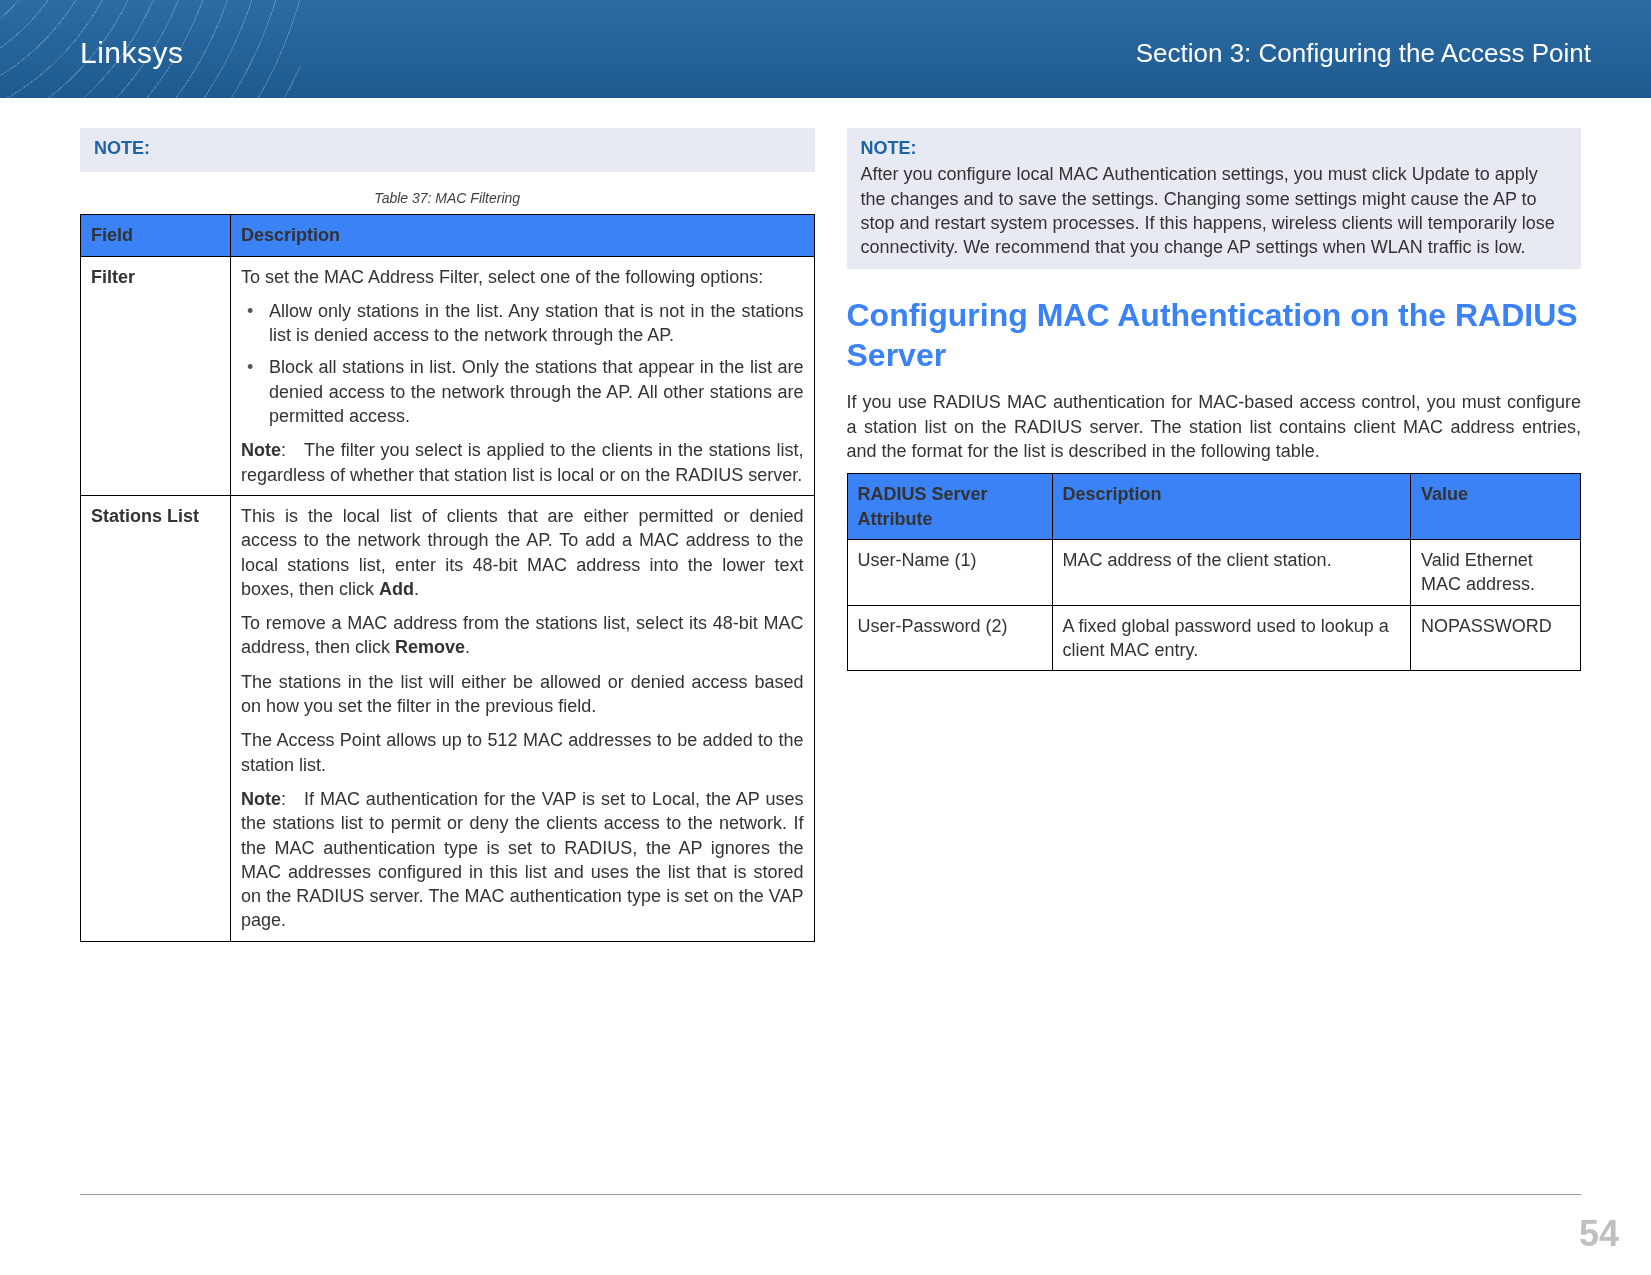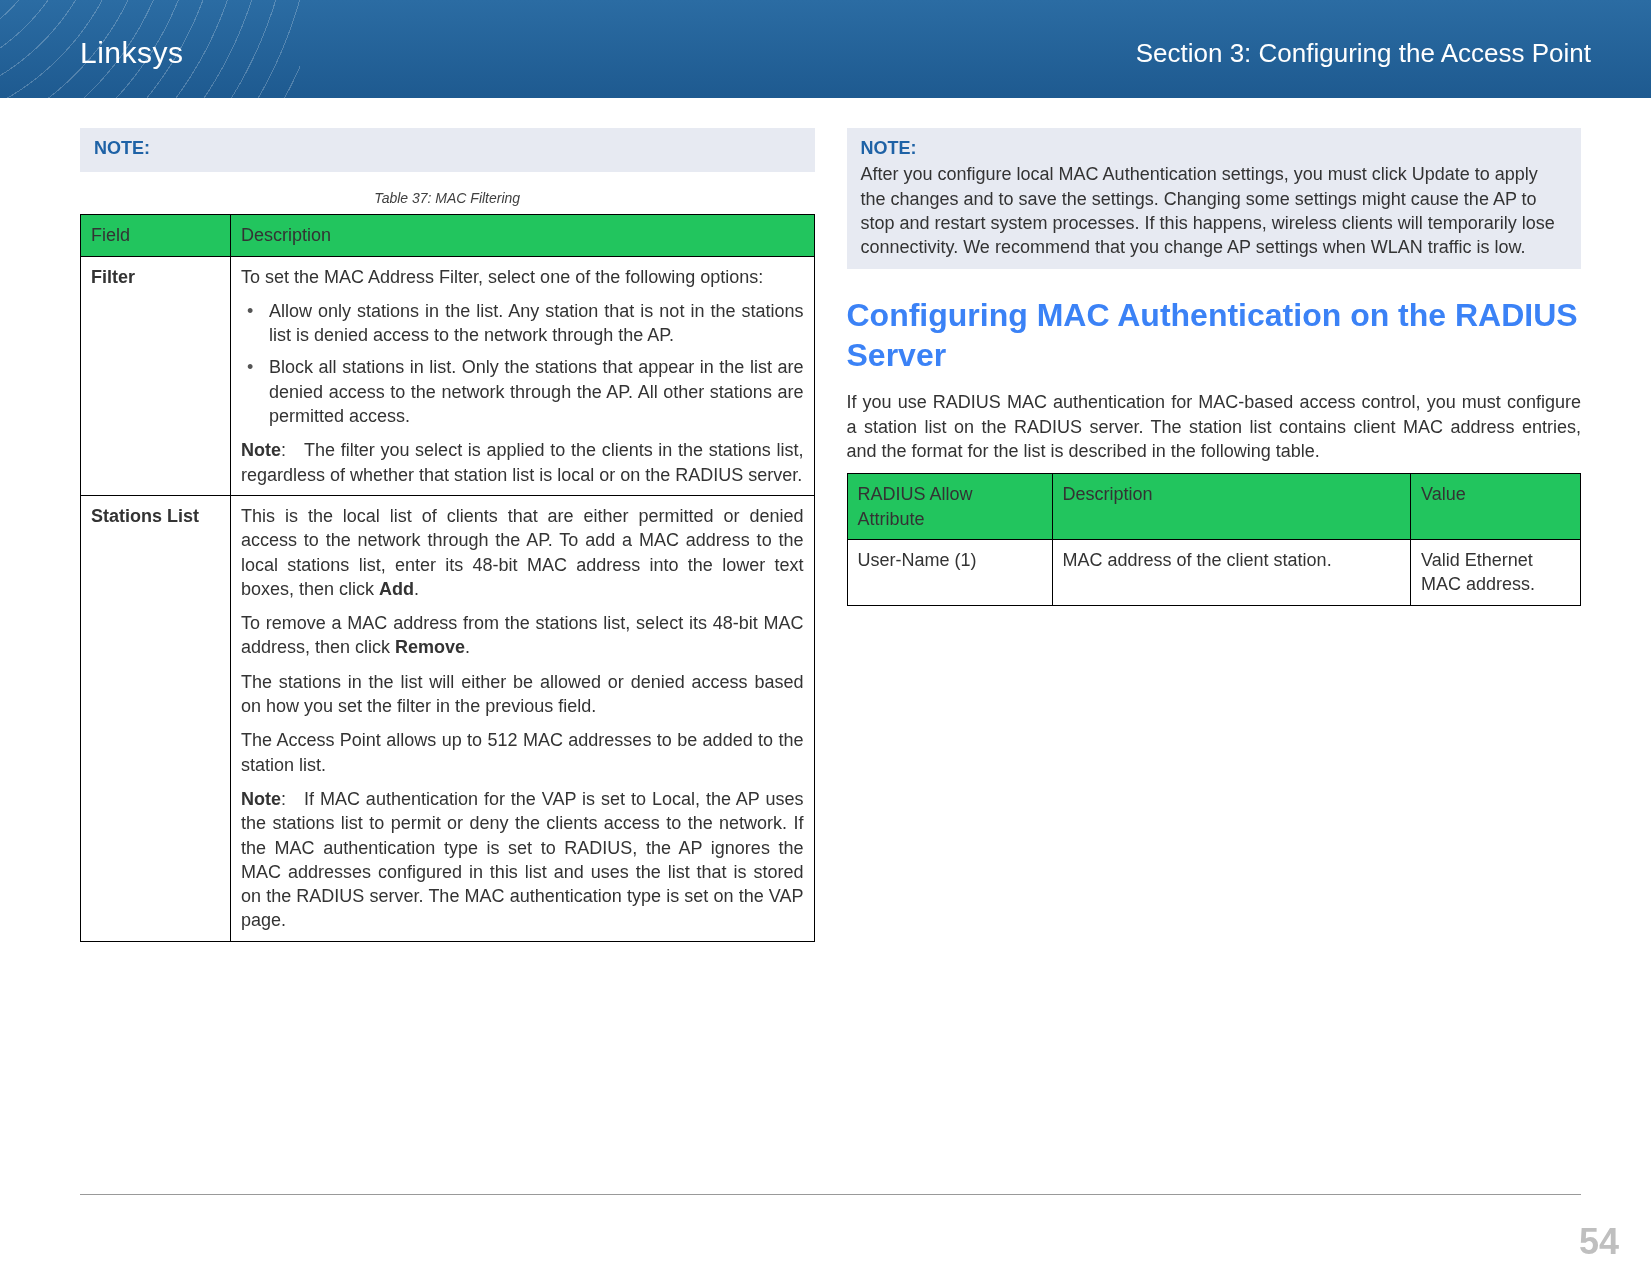--- a/index.html
+++ b/index.html
@@ -88,22 +88,22 @@
     font-size: 18px;
     line-height: 1.35;
   }
   table.doc th, table.doc td {
     border: 1.5px solid #000;
     padding: 8px 10px;
     vertical-align: top;
     text-align: left;
   }
   table.doc th {
-    font-weight: 400;
-    background: #22c55e;
+    font-weight: 700;
+    background: #3b82f6;
   }
   .row-label {
     font-weight: 700;
     width: 150px;
     white-space: nowrap;
   }
   .desc p { margin-bottom: 10px; }
   .desc p:last-child { margin-bottom: 0; }
   .desc .bullets {
     margin: 4px 0 10px 0;
@@ -138,21 +138,21 @@
     line-height: 1.35;
     text-align: justify;
     margin-bottom: 10px;
   }
   table.radius th, table.radius td { font-size: 18px; }
   table.radius .c1 { width: 205px; }
   table.radius .c3 { width: 170px; }
   .page-number {
     position: absolute;
     right: 32px;
-    bottom: 12px;
+    bottom: 20px;
     font-size: 36px;
     font-weight: 700;
     color: #bfbfbf;
   }
   .footer-rule {
     position: absolute;
     left: 80px;
     right: 70px;
     bottom: 80px;
     height: 1px;
@@ -227,31 +227,36 @@
       </div>
 
       <h2 class="section-h2">Configuring MAC Authentication on the RADIUS Server</h2>
 
       <p class="body-para">If you use RADIUS MAC authentication for MAC-based access control, you must configure a station list on the RADIUS server. The station list contains client MAC address entries, and the format for the list is described in the following table.</p>
 
 
       <table class="doc radius">
         <thead>
           <tr>
-            <th class="c1">RADIUS Allow Attribute</th>
+            <th class="c1">RADIUS Server Attribute</th>
             <th>Description</th>
             <th class="c3">Value</th>
           </tr>
         </thead>
         <tbody>
           <tr>
             <td>User-Name (1)</td>
             <td>MAC address of the client station.</td>
             <td>Valid Ethernet MAC address.</td>
           </tr>
+          <tr>
+            <td>User-Password (2)</td>
+            <td>A fixed global password used to lookup a client MAC entry.</td>
+            <td>NOPASSWORD</td>
+          </tr>
         </tbody>
       </table>
 
     </div>
   </div>
 
   <div class="footer-rule"></div>
   <div class="page-number">54</div>
 </div>
 

